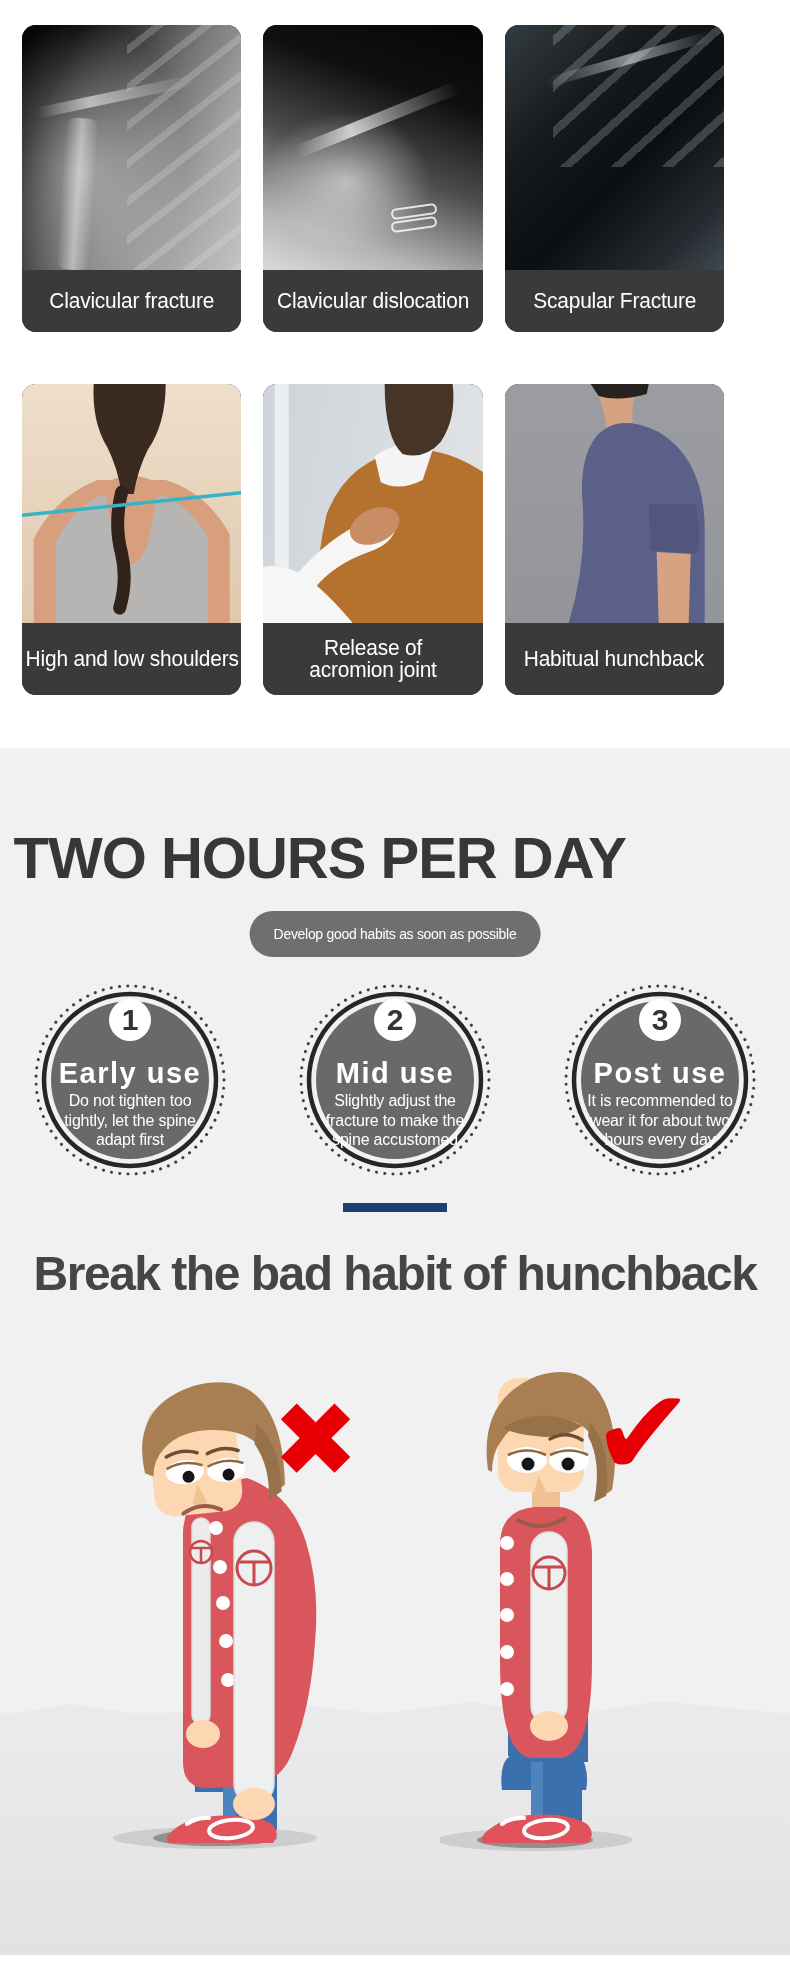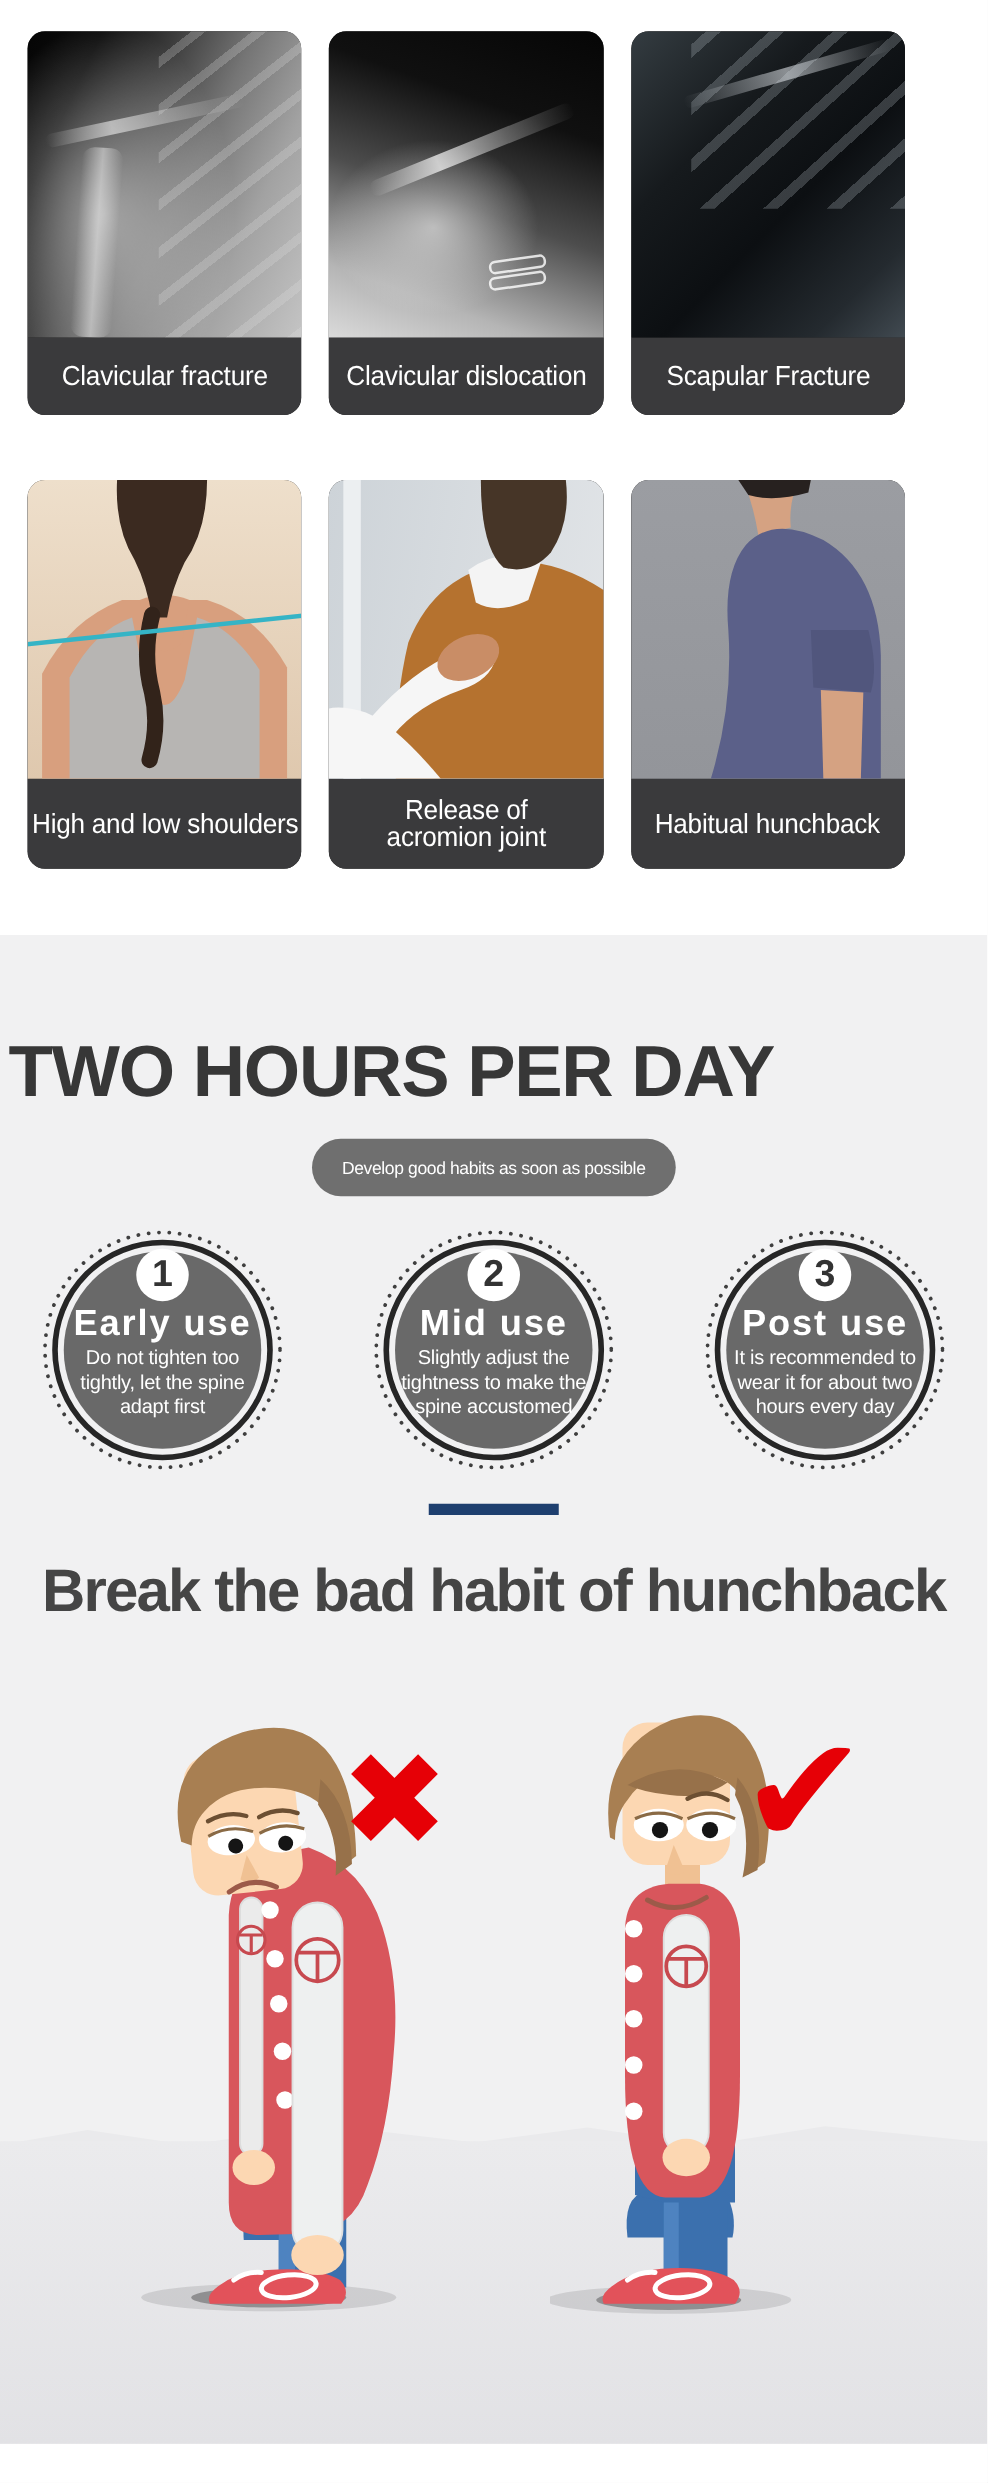--- a/index.html
+++ b/index.html
@@ -46,35 +46,35 @@
            background:linear-gradient(90deg,transparent,rgba(235,240,245,.55),transparent);}
 
   .photo-svg{position:absolute;inset:0;width:100%;height:100%;}
 
   
   .gray-bg{position:absolute;left:0;top:748px;width:790px;height:1207px;background:#f1f1f2;}
   .mountains{position:absolute;left:0;top:1692px;width:790px;height:32px;}
   .floor{position:absolute;left:0;top:1713px;width:790px;height:242px;
          background:linear-gradient(#ebebed,#e2e2e5);}
 
-  .h1{position:absolute;left:0;top:826px;width:626px;text-align:center;color:#373737;
+  .h1{position:absolute;left:0;top:826px;width:626px;text-align:right;color:#373737;
       font-size:58px;font-weight:bold;letter-spacing:-1px;line-height:1.1;}
   .pill{position:absolute;left:50%;top:911px;transform:translateX(-50%);height:46px;border-radius:23px;
         background:#6f6f6f;color:#ffffff;display:flex;align-items:center;padding:0 24px;
         font-size:14px;letter-spacing:-.3px;white-space:nowrap;}
 
   
   .steps{position:absolute;left:32px;top:982px;width:726px;display:flex;justify-content:space-between;}
   .step{position:relative;width:196px;height:196px;}
   .step-rings{position:absolute;inset:0;}
   .step-body{position:absolute;inset:0;display:flex;flex-direction:column;align-items:center;
              padding-top:17px;box-sizing:border-box;color:#fff;text-align:center;}
   .step-num{width:42px;height:42px;border-radius:50%;background:#ffffff;color:#333;
             font-size:30px;font-weight:bold;line-height:42px;}
-  .step-title{margin-top:2px;font-size:29px;font-weight:bold;letter-spacing:1.5px;}
+  .step-title{margin-top:16px;font-size:29px;font-weight:bold;letter-spacing:1.5px;}
   .step-desc{margin-top:1px;width:162px;font-size:16px;line-height:1.22;letter-spacing:-.2px;}
 
   .divider{position:absolute;left:343px;top:1203px;width:104px;height:9px;background:#1e3f6f;}
   .h2{position:absolute;left:0;top:1246px;width:790px;text-align:center;color:#454545;
       font-size:48px;font-weight:bold;letter-spacing:-1.5px;}
 
   
   .fig{position:absolute;}
   .fig-left{left:95px;top:1372px;width:250px;height:478px;}
   .fig-right{left:440px;top:1360px;width:200px;height:492px;}
@@ -195,21 +195,21 @@
 
     <div class="step">
       <svg class="step-rings" viewBox="0 0 196 196">
         <circle cx="98" cy="98" r="94" fill="none" stroke="#3f3f3f" stroke-width="3" stroke-dasharray="0.1 8.2" stroke-linecap="round"></circle>
         <circle cx="98" cy="98" r="86" fill="none" stroke="#262626" stroke-width="4.5"></circle>
         <circle cx="98" cy="98" r="79" fill="#696969"></circle>
       </svg>
       <div class="step-body">
         <div class="step-num">2</div>
         <div class="step-title">Mid use</div>
-        <div class="step-desc">Slightly adjust the tightness to make the spine accustomed</div>
+        <div class="step-desc">Slightly adjust the fracture to make the spine accustomed</div>
       </div>
     </div>
 
     <div class="step">
       <svg class="step-rings" viewBox="0 0 196 196">
         <circle cx="98" cy="98" r="94" fill="none" stroke="#3f3f3f" stroke-width="3" stroke-dasharray="0.1 8.2" stroke-linecap="round"></circle>
         <circle cx="98" cy="98" r="86" fill="none" stroke="#262626" stroke-width="4.5"></circle>
         <circle cx="98" cy="98" r="79" fill="#696969"></circle>
       </svg>
       <div class="step-body">

